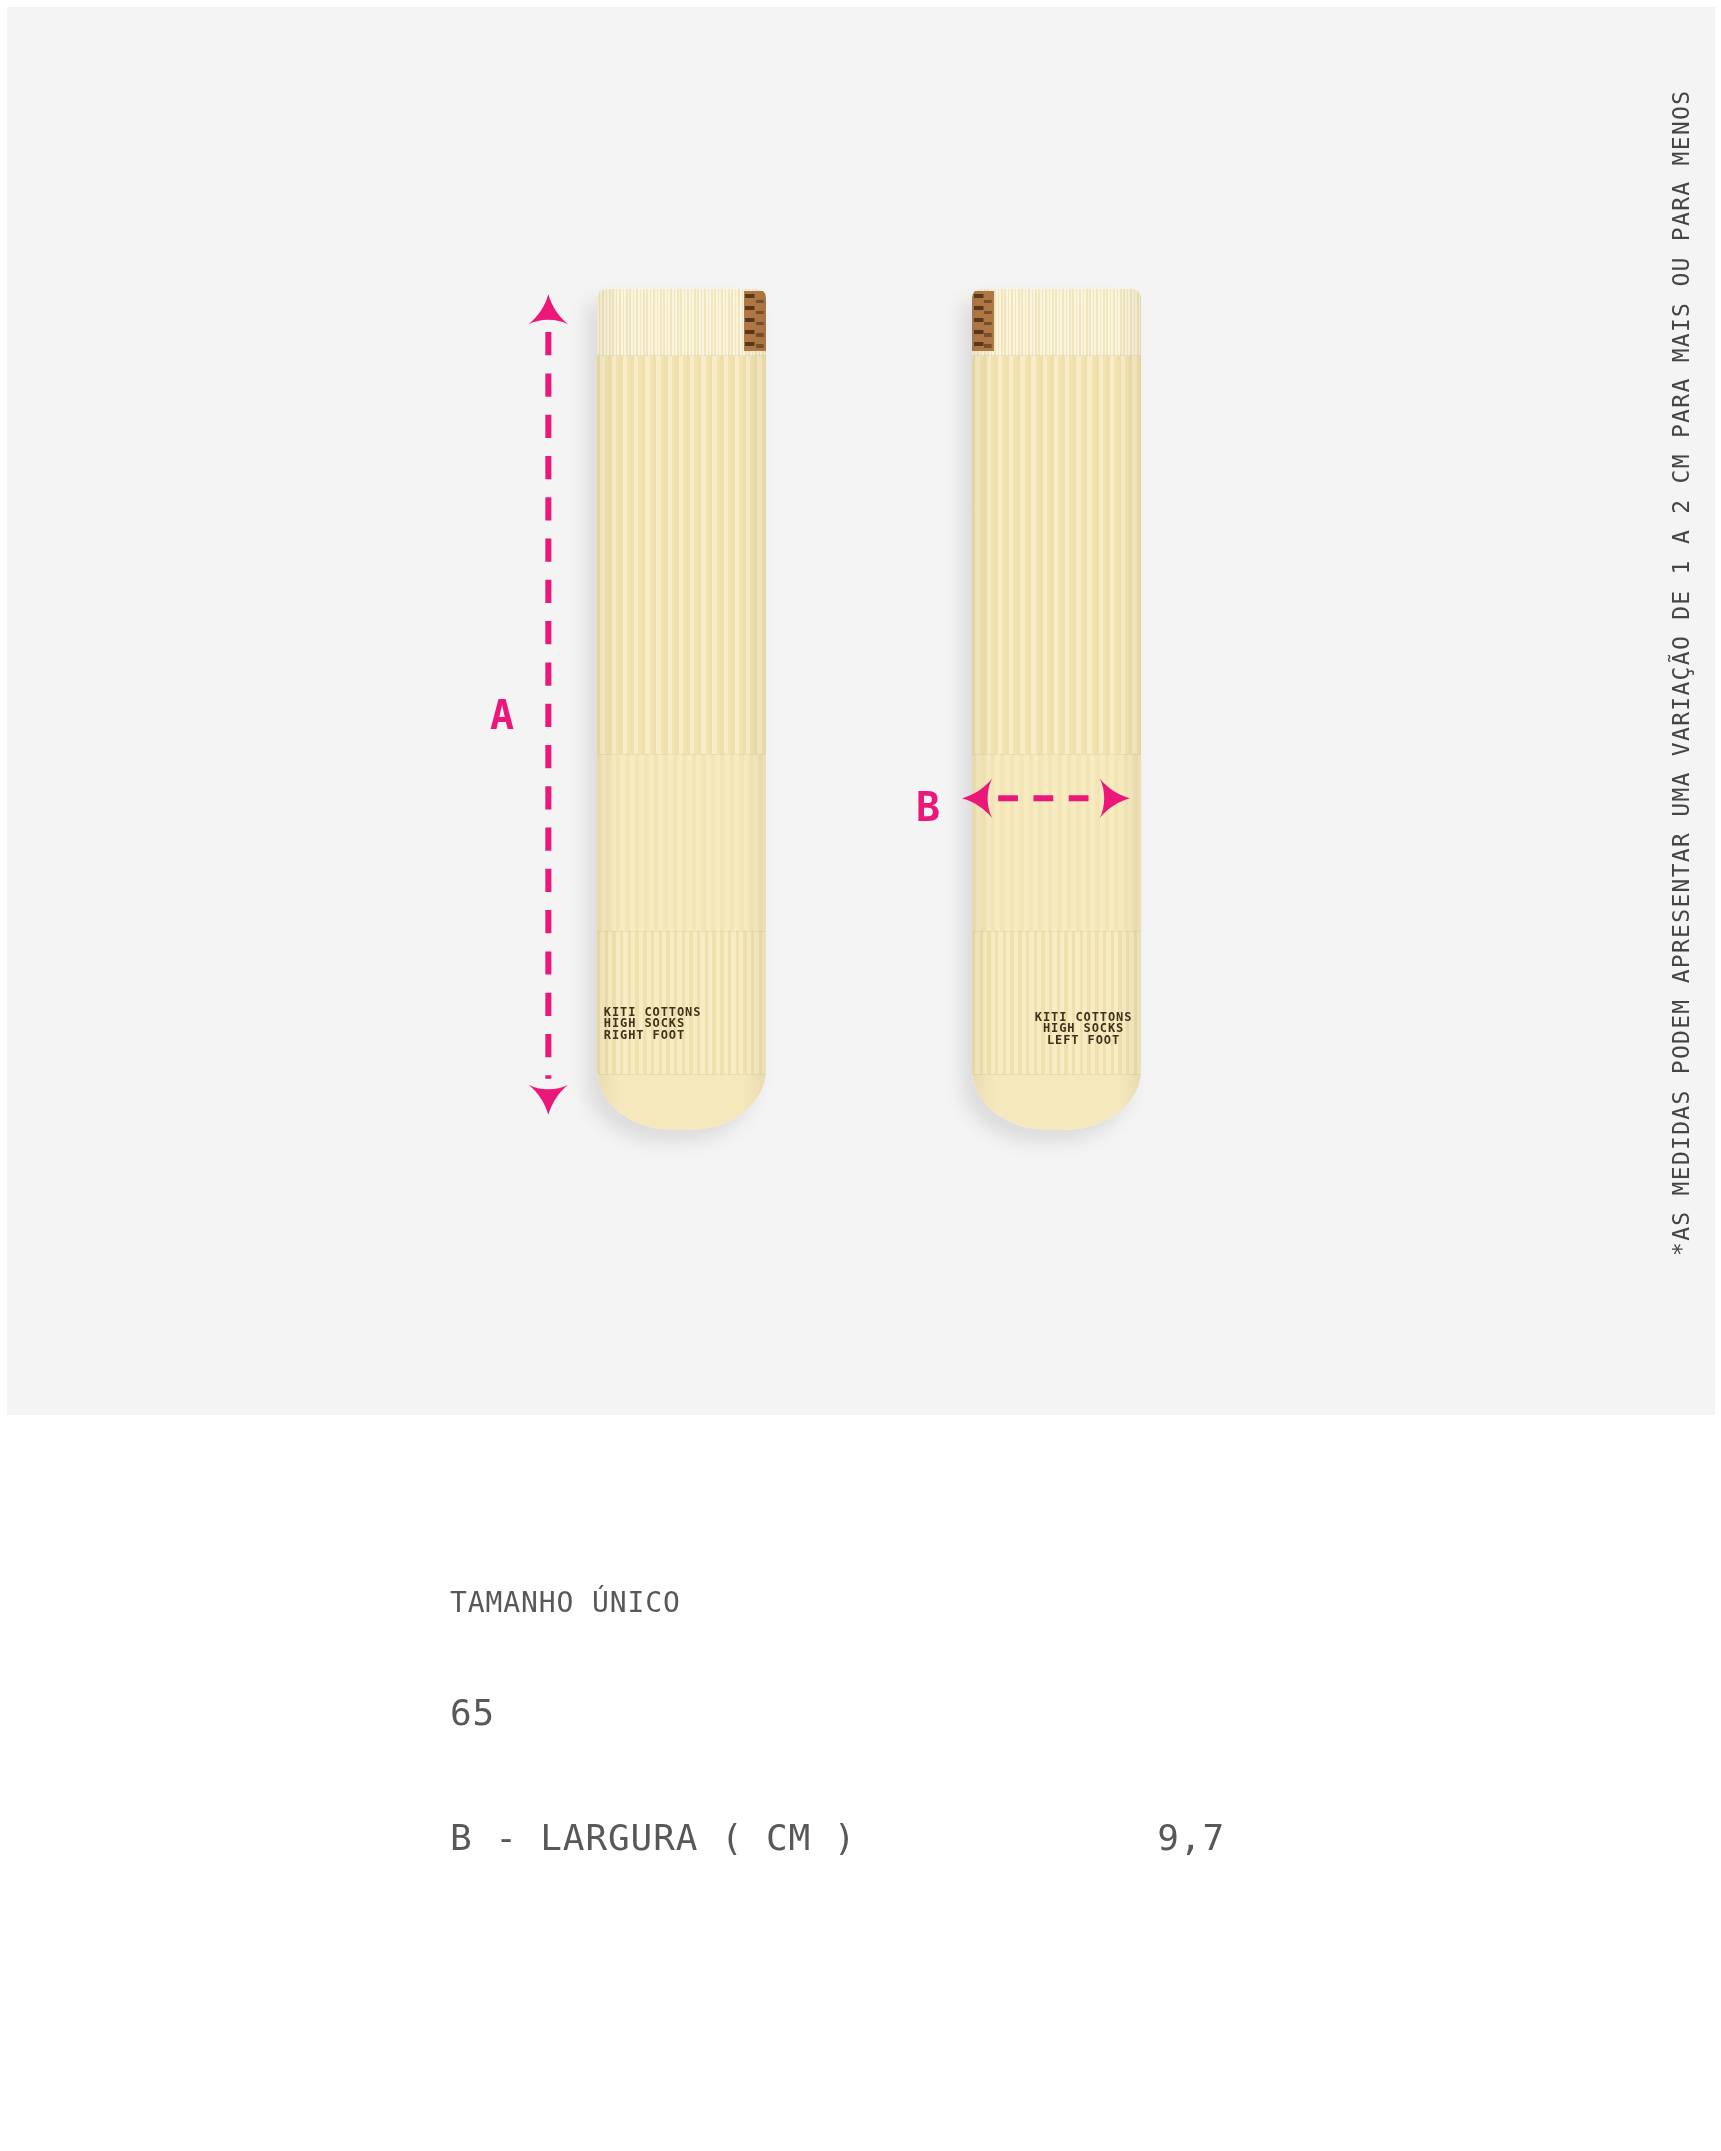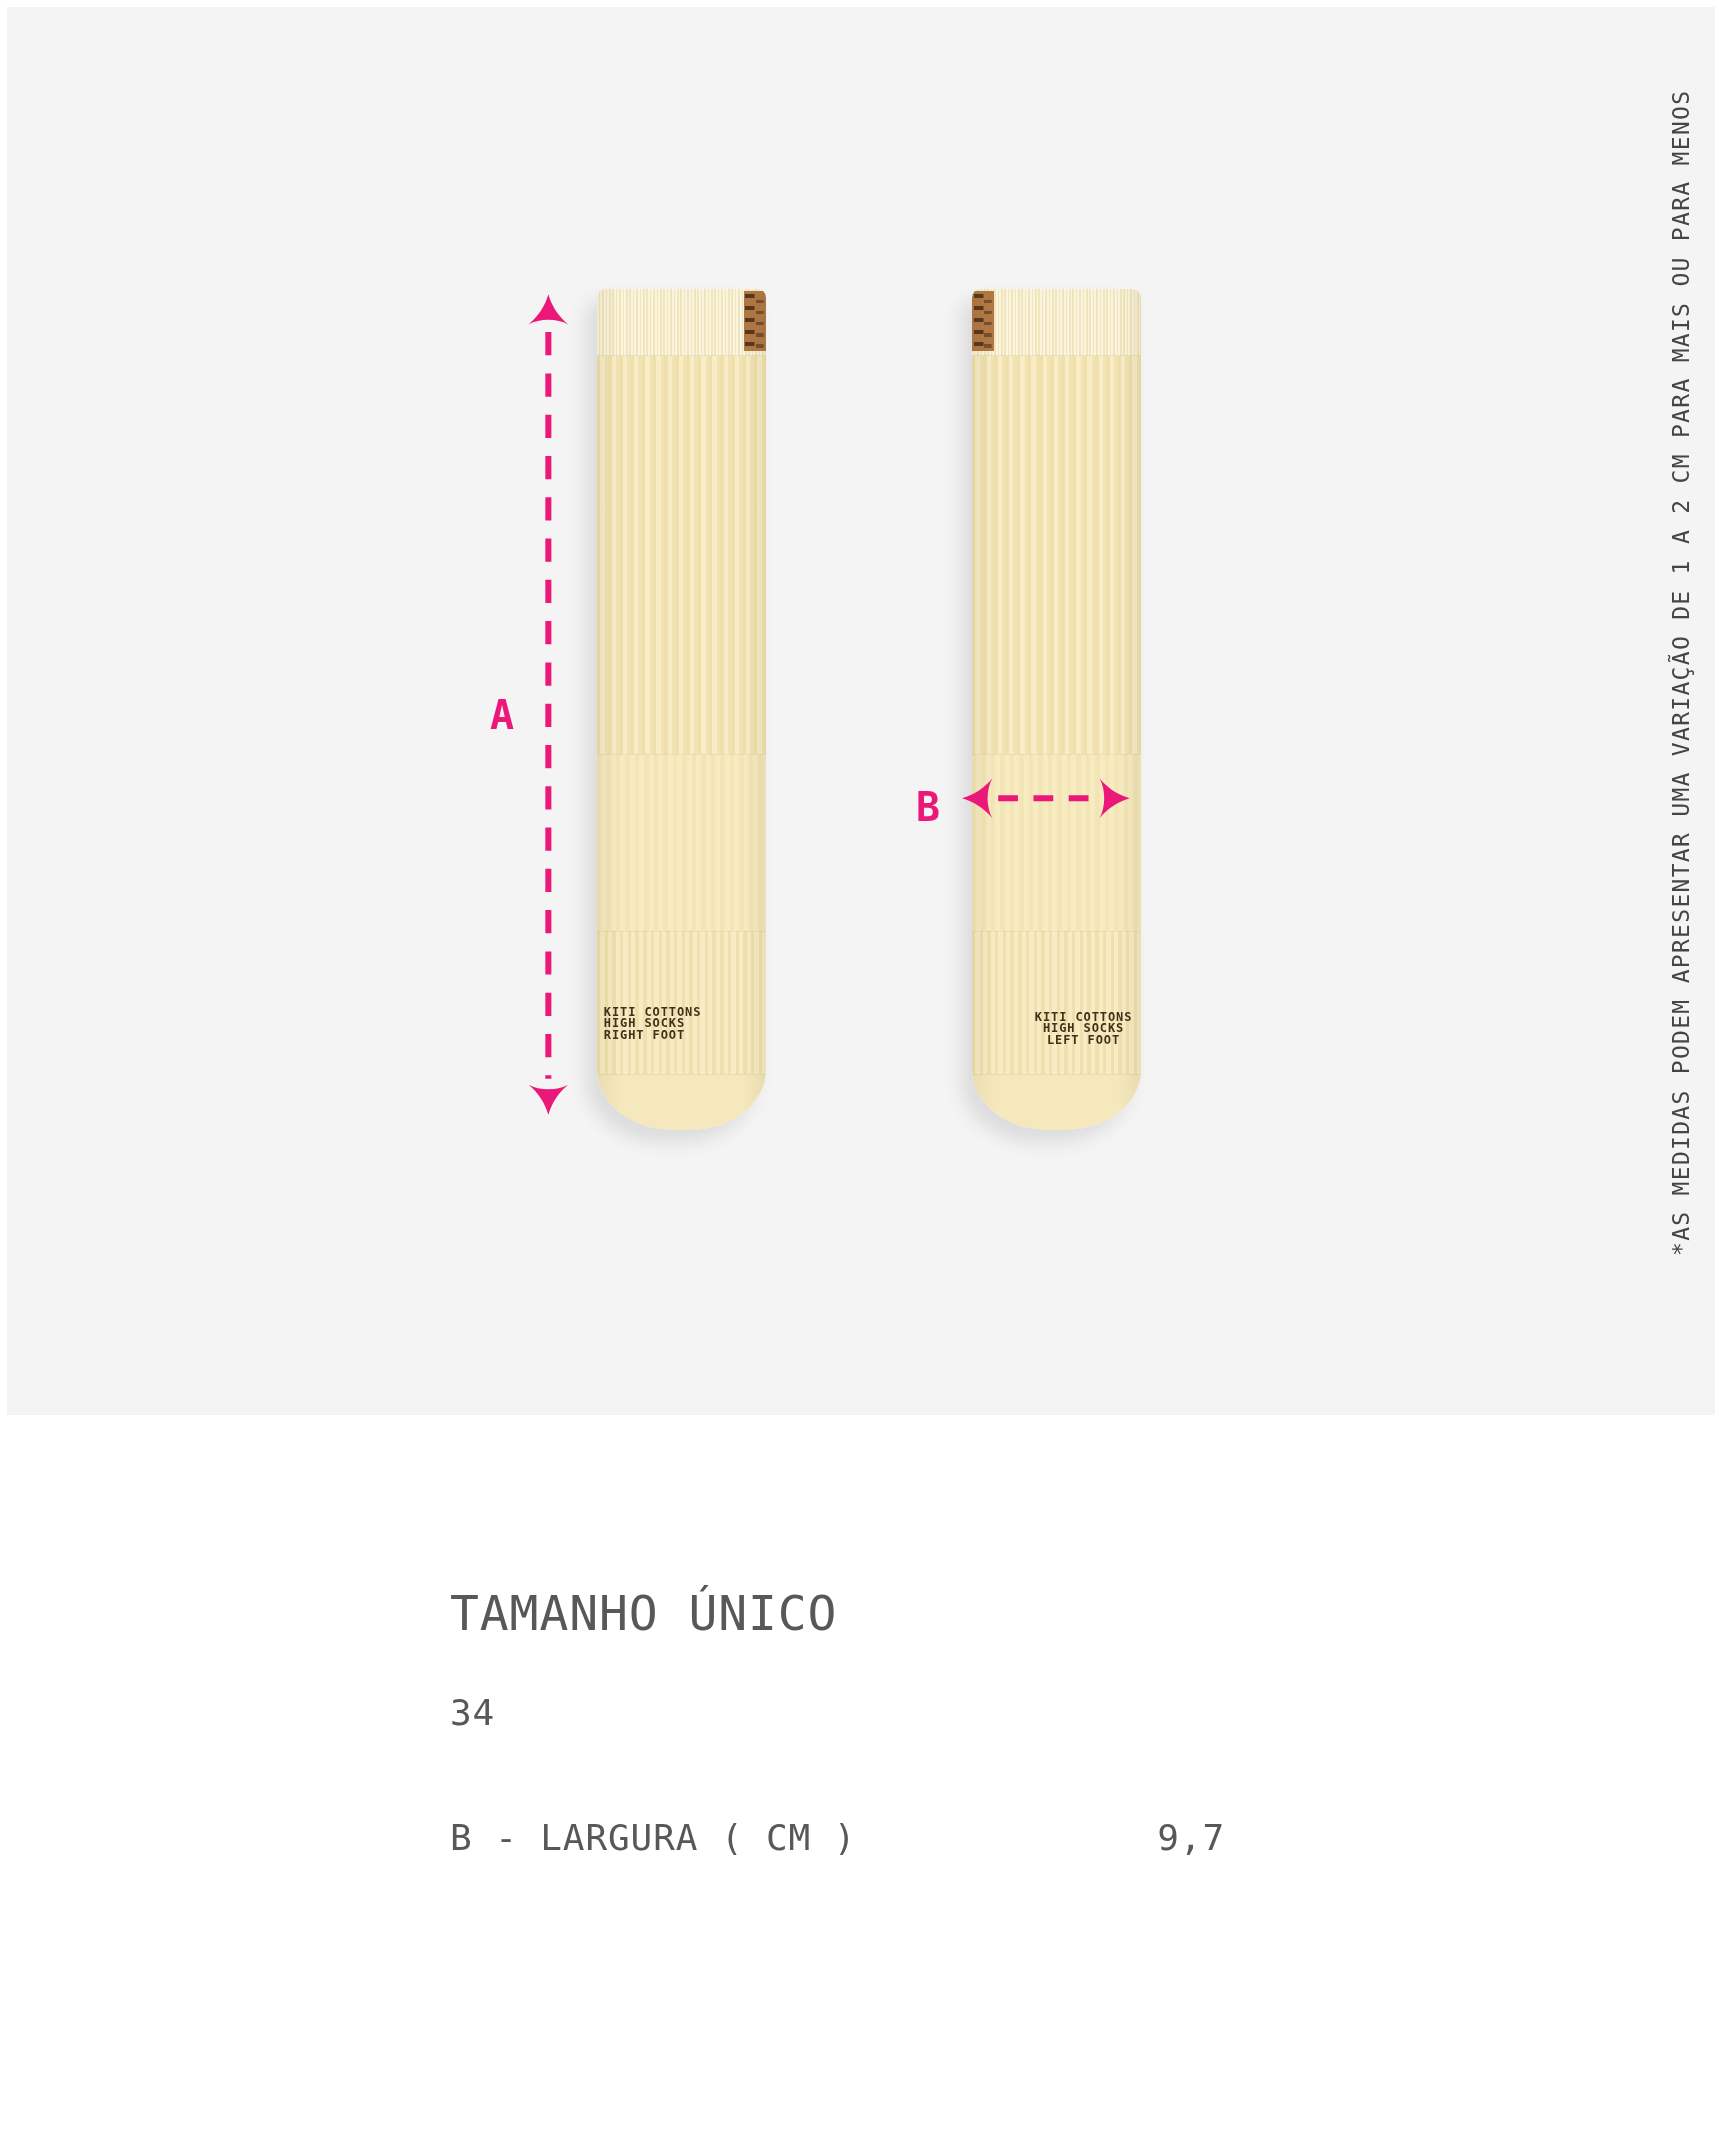--- a/index.html
+++ b/index.html
@@ -76,21 +76,21 @@
   .label-b{left:909px;top:780px;}
   .measures{position:absolute;left:0;top:0;}
   
   .side-note{
     position:absolute;left:1661px;top:169px;height:1080px;
     writing-mode:vertical-rl;transform:rotate(180deg);
     font-size:23px;letter-spacing:1.3px;color:#454545;white-space:nowrap;
   }
   
   .size-title{
-    position:absolute;left:450px;top:1589px;font-size:48px;line-height:1;
+    position:absolute;left:450px;top:1589px;font-size:28px;line-height:1;
     letter-spacing:0.9px;color:#58585a;
   }
   .size-row{
     position:absolute;left:450px;width:775px;display:flex;
     justify-content:space-between;font-size:36px;line-height:1;
     letter-spacing:0.9px;color:#58585a;
   }
   .row-a{top:1695px;}
   .row-b{top:1820px;text-align:right;}
 </style>
@@ -146,21 +146,21 @@
 
     <div class="measure-label label-a">A</div>
     <div class="measure-label label-b">B</div>
 
     <div class="side-note">*AS MEDIDAS PODEM APRESENTAR UMA VARIAÇÃO DE 1 A 2 CM PARA MAIS OU PARA MENOS</div>
   </div>
 
   <div class="size-title">TAMANHO ÚNICO</div>
 
   <div class="size-row row-a">
-    <span>34</span>
+    <span>65</span>
   </div>
 
   <div class="size-row row-b">
     <span>B - LARGURA ( CM )</span>
     <span>9,7</span>
   </div>
 
 </div>
 
 

